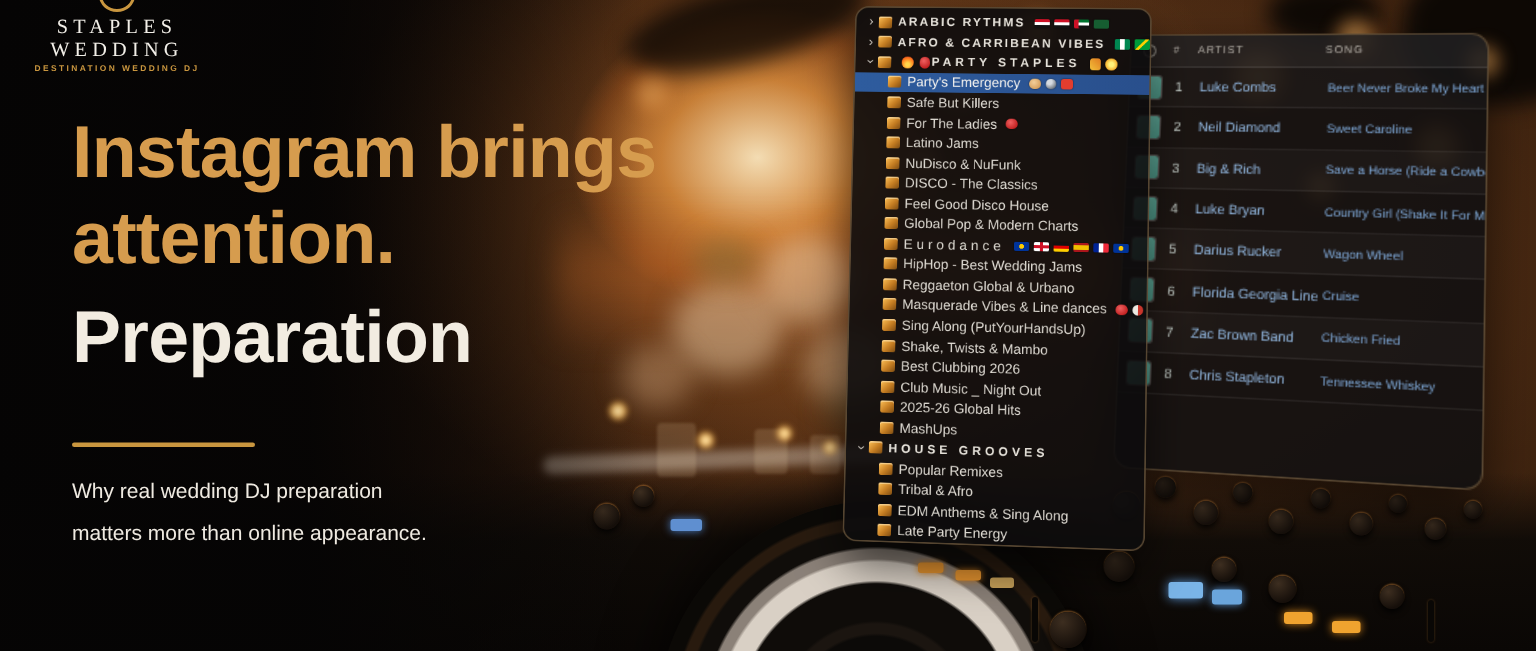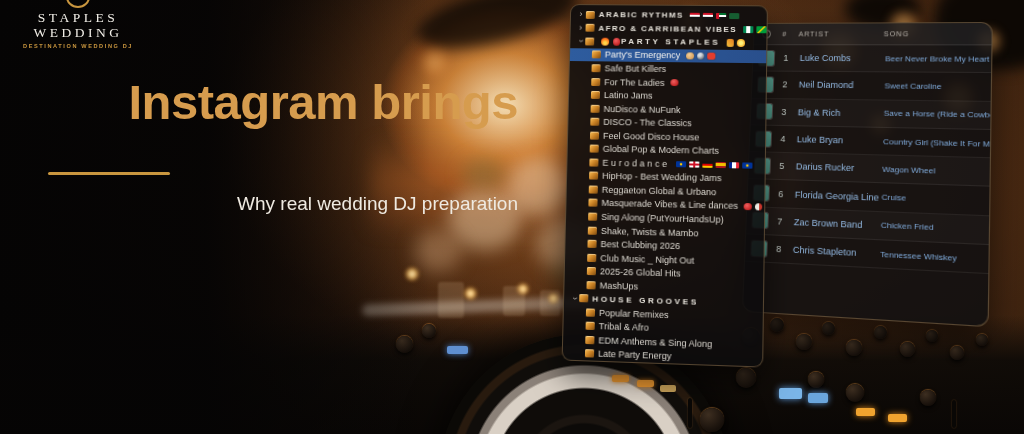--- a/index.html
+++ b/index.html
@@ -20,27 +20,27 @@
   .pad{border-radius:2px;}
   .fader{background:#090705;border-radius:2px;box-shadow:0 0 2px rgba(240,160,70,.3);}
 
   
   .logo{position:absolute;left:20px;top:0;width:116px;text-align:center;z-index:6;color:#f2efe8;}
   .emblem{position:relative;margin:-14px auto 2px;width:24px;height:22px;border:2px solid #c9963f;border-radius:50%;box-sizing:border-box;}
   .logo-name{font-family:"Liberation Serif",serif;font-size:13.5px;letter-spacing:3.5px;line-height:15px;}
   .logo-tag{margin-top:3px;font-size:5.6px;letter-spacing:1.6px;color:#c9963f;font-weight:bold;}
 
   
-  .hero{position:absolute;left:48px;top:74px;width:470px;z-index:6;text-align:right;}
+  .hero{position:absolute;left:48px;top:74px;width:470px;z-index:6;}
   .hero-line{font-weight:bold;font-size:49px;line-height:57px;letter-spacing:-.5px;}
   .hl-gold{color:#d69c4e;}
   .hl-cream{color:#f2ece1;}
   .hl-gap{margin-top:9px;}
   .divider{width:122px;height:3px;background:#c9963f;margin:41px 0 15px;border-radius:2px;}
-  .sub{font-size:19px;line-height:28px;color:#efeae1;}
+  .sub{font-size:14px;line-height:28px;color:#efeae1;}
 
   
   .panel{position:absolute;box-sizing:border-box;background:rgba(12,11,12,.9);
     border:1px solid rgba(219,176,116,.35);box-shadow:0 14px 30px rgba(0,0,0,.6);}
   .panel-playlist{left:566px;top:2px;width:197px;height:357px;border-radius:9px;z-index:8;
     padding:3px 0;transform:perspective(900px) rotateX(3deg) rotateY(-4deg) rotate(1.4deg);transform-origin:0 50%;}
   .pl-row{display:flex;align-items:center;height:13.55px;font-size:9px;color:#dedad2;white-space:nowrap;overflow:hidden;}
   .pl-row.sel{background:linear-gradient(90deg,#2e5c9e,#294f8c);color:#f5f3ef;}
   .chev{display:inline-block;width:8px;color:#cfcac2;font-size:9px;line-height:9px;text-align:center;flex:none;}
   .chev.down{transform:rotate(90deg);}
@@ -156,22 +156,25 @@
 
   <div class="logo">
     <div class="emblem"></div>
     <div class="logo-name">STAPLES</div>
     <div class="logo-name">WEDDING</div>
     <div class="logo-tag">DESTINATION WEDDING DJ</div>
   </div>
 
   <div class="hero">
     <div class="hero-line hl-gold">Instagram brings</div>
+    <div class="hero-line hl-gold">attention.</div>
+    <div class="hero-line hl-cream hl-gap">Preparation</div>
     <div class="divider"></div>
     <div class="sub">Why real wedding DJ preparation</div>
+    <div class="sub">matters more than online appearance.</div>
   </div>
 
   <div class="panel panel-tracks">
     <div class="t-head">
       <span class="t-clock"></span>
       <span class="t-hash">#</span>
       <span class="t-artist-h">ARTIST</span>
       <span class="t-song-h">SONG</span>
     </div>
     <div>

